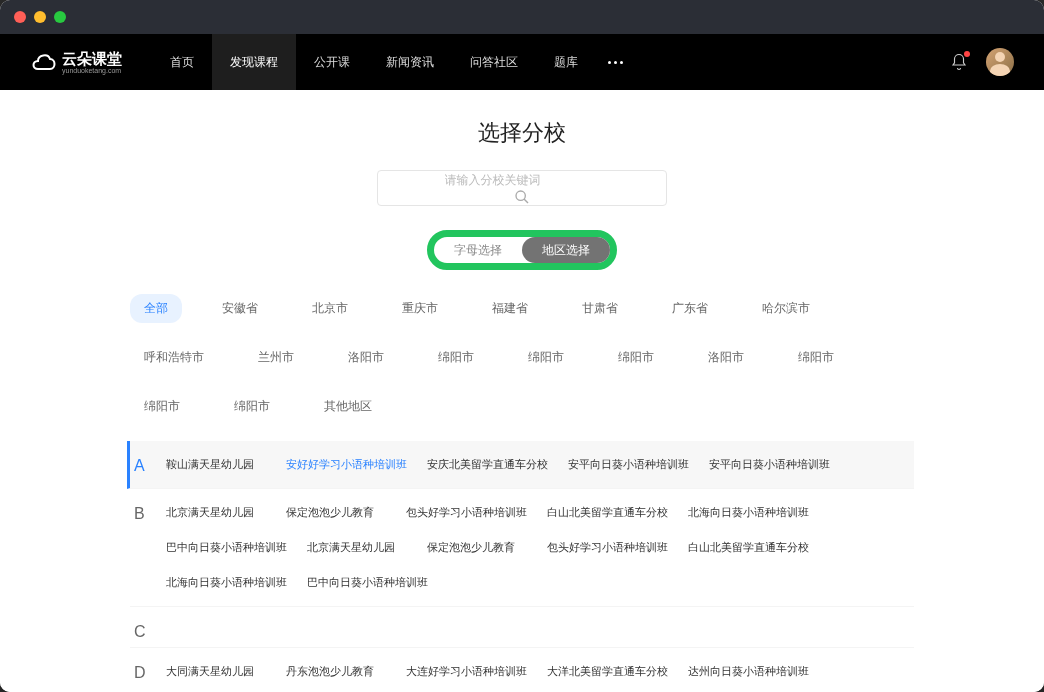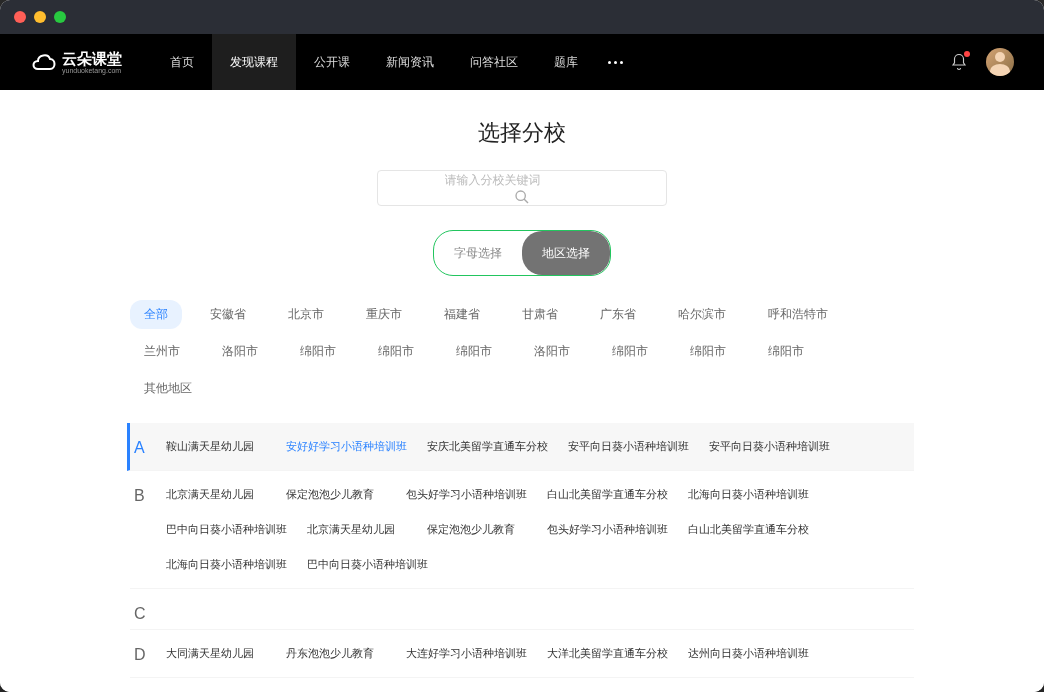--- a/index.html
+++ b/index.html
@@ -30,26 +30,26 @@
 
     .content { flex: 1; overflow-y: auto; background: #fff; }
     .page-title { text-align: center; font-size: 22px; font-weight: 500; color: #222; margin: 28px 5px 22px; }
     .search-wrap { display: flex; justify-content: center; margin-bottom: 24px; }
     .search-box { width: 290px; height: 36px; border: 1px solid #e5e5e5; border-radius: 4px; display: flex; align-items: center; padding: 0 12px; flex-direction: column; }
     .search-input { flex: 1; border: none; outline: none; font-size: 12px; color: #333; }
     .search-input::placeholder { color: #bbb; }
     .search-icon { width: 16px; height: 16px; stroke: #aaa; fill: none; stroke-width: 2; cursor: pointer; }
 
     .toggle-wrap { display: flex; justify-content: center; margin-bottom: 24px; }
-    .toggle { display: flex; border: 1px solid #22c55e; border-radius: 20px; height: 46px; }
+    .toggle { display: flex; border: 7px solid #22c55e; border-radius: 20px; height: 40px; }
     .toggle-btn { padding: 0 20px; font-size: 12px; display: flex; align-items: center; cursor: pointer; color: #888; border-radius: 20px; }
     .toggle-btn.active { background: #737373; color: #fff; }
 
     .region-panel { padding: 0 130px 12px; }
-    .region-list { display: flex; flex-wrap: wrap; gap: 0; }
+    .region-list { display: flex; flex-wrap: wrap; gap: 12px; }
     .region-tag { font-size: 12px; color: #666; padding: 6px 14px; cursor: pointer; border-radius: 12px; margin-right: 14px; margin-bottom: 8px; }
     .region-tag.active { background: #e8f2ff; color: #2a82ff; }
 
     .letter-groups { padding: 0 130px 20px; }
     .letter-group { display: flex; border-bottom: 1px solid #f4f4f4; padding: 6px 0; }
     .letter-group.selected { background: #f7f7f7; border-left: 3px solid #2a82ff; margin-left: -3px; }
     .letter-label { width: 36px; flex-shrink: 0; font-size: 16px; color: #666; font-weight: 500; display: flex; align-items: flex-start; padding-top: 10px; padding-left: 4px; }
     .letter-group.selected .letter-label { color: #2a82ff; }
     .school-list { flex: 1; display: flex; flex-wrap: wrap; }
     .school-item { font-size: 11px; color: #333; padding: 10px 0; margin-right: 20px; cursor: pointer; min-width: 100px; }

